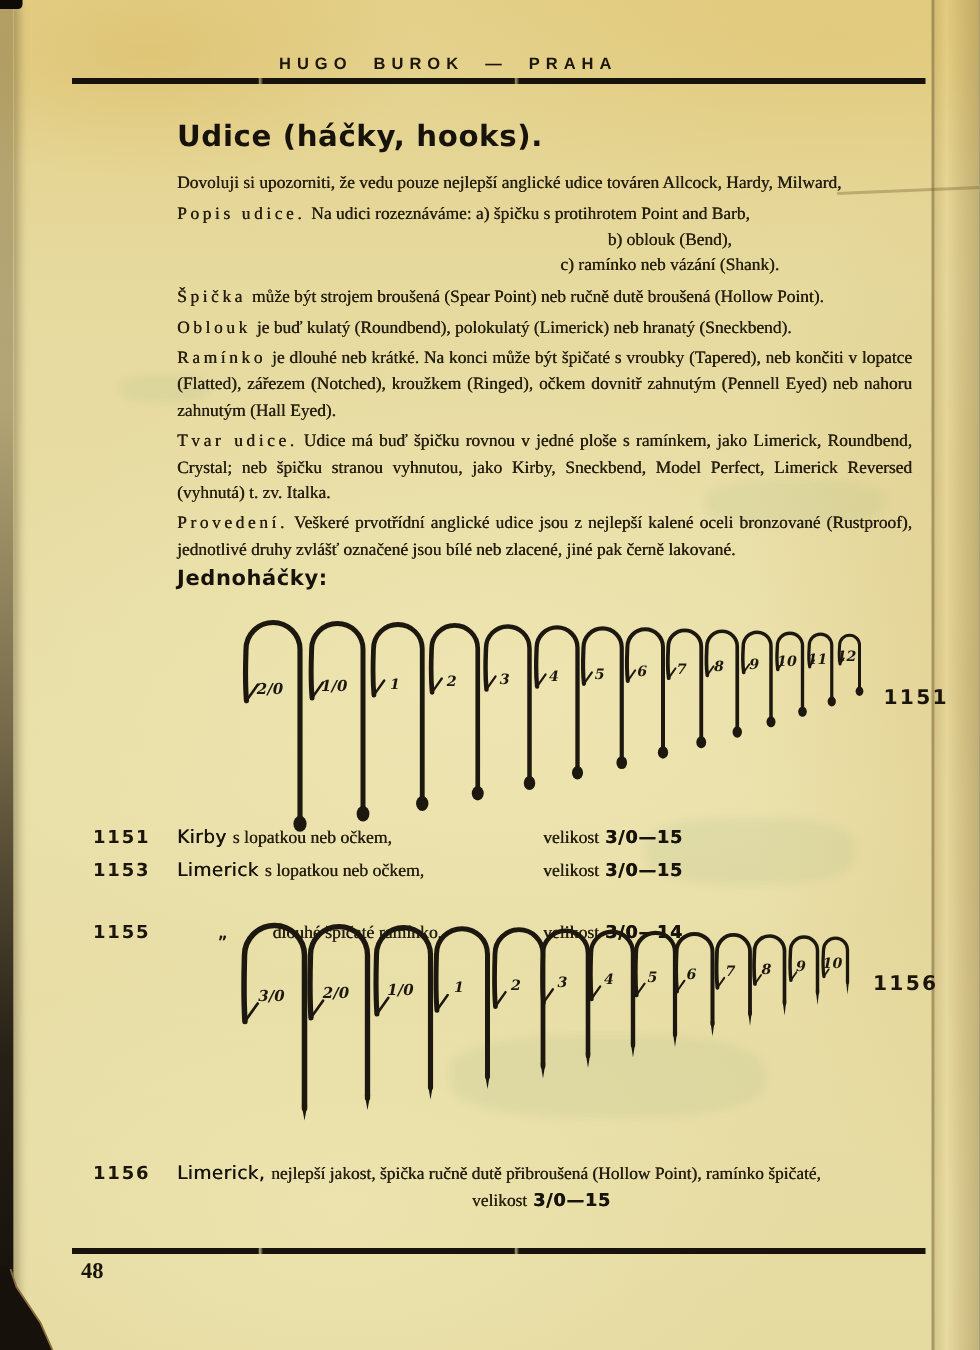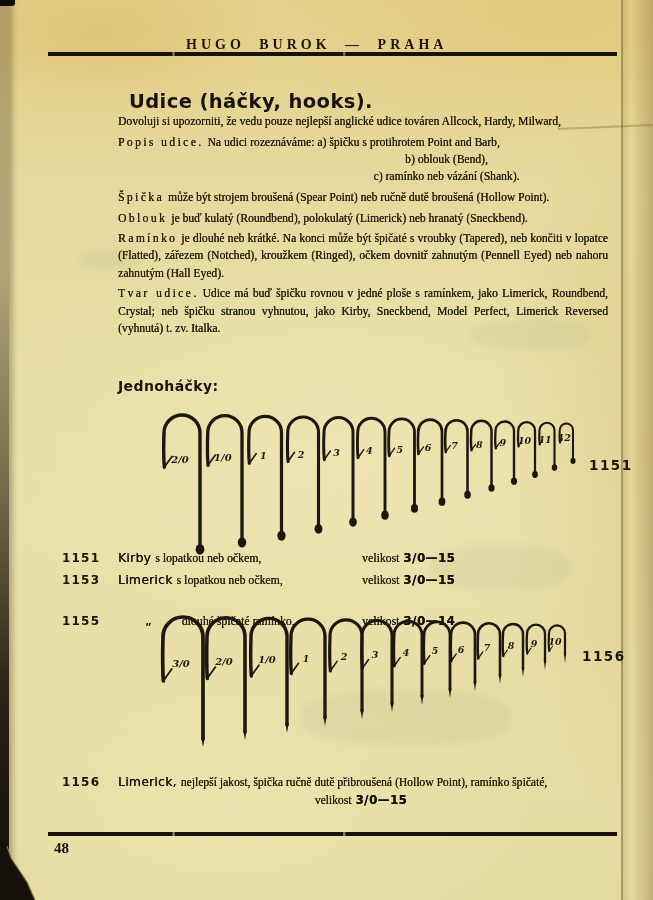--- a/index.html
+++ b/index.html
@@ -23,22 +23,22 @@
     box-shadow:4px 0 7px -2px rgba(60,45,22,0.55);}
   .top-mark{left:0;top:0;width:15px;height:6px;background:#0e0b06;border-radius:0 0 3px 0;}
   .edge-steps{left:0;top:840px;}
   .right-crease{left:621px;top:0;width:2px;height:900px;background:rgba(92,70,30,0.45);}
   .right-strip{left:623px;top:0;width:30px;height:900px;
     background:linear-gradient(90deg, rgba(170,140,75,0.25) 0, rgba(0,0,0,0) 8px,
       rgba(150,118,58,0.20) 18px, rgba(120,92,42,0.30) 29px);}
   .crease-h{left:558px;top:126px;width:95px;height:2px;background:rgba(115,88,40,0.35);transform:rotate(-2.5deg);}
   .showthrough{background:rgba(110,150,115,0.09);filter:blur(3px);border-radius:40%;}
   
-  .running-header{left:186px;top:37px;font-family:Liberation Serif, serif;font-weight:700;
-    font-size:14px;letter-spacing:4px;word-spacing:7px;color:#1c160c;white-space:nowrap;}
+  .running-header{left:186px;top:37px;font-family:Liberation Sans, sans-serif;font-weight:700;
+    font-size:11px;letter-spacing:4px;word-spacing:7px;color:#1c160c;white-space:nowrap;}
   .rule{height:4px;background:
     linear-gradient(90deg,#17120a 0,#17120a 21.8%,rgba(23,18,10,0.25) 22%,#17120a 22.4%,
     #17120a 51.8%,rgba(23,18,10,0.3) 52%,#17120a 52.4%,#17120a 100%);}
   .header-rule{left:48px;top:52px;width:569px;}
   .bottom-rule{left:48px;top:832px;width:569px;}
   
   .title{left:118px;top:79px;font-family:"DejaVu Sans",sans-serif;font-weight:700;
     font-size:19.5px;letter-spacing:0.4px;color:#17130b;}
   .body-text{left:118px;top:113px;width:490px;font-size:11.6px;line-height:17.2px;
     text-align:justify;color:#261f10;text-shadow:0.25px 0 0 currentColor;}
@@ -87,28 +87,29 @@
     <polygon points="0,4 7,6 11,18 19,30 27,42 35,60 0,60" fill="#16110a"></polygon>
     <polyline points="7,6 11,18 19,30 27,42 35,60" stroke="#8a6f3d" stroke-width="1.2" fill="none"></polyline>
   </svg>
   <div class="abs right-crease"></div>
   <div class="abs right-strip"></div>
   <div class="abs crease-h"></div>
 
   <div class="abs running-header">HUGO BUROK — PRAHA</div>
   <div class="abs rule header-rule"></div>
 
-  <h1 class="abs title" style="margin:11px;">Udice (háčky, hooks).</h1>
+  <h1 class="abs title" style="margin:0;">Udice (háčky, hooks).</h1>
   <div class="abs body-text" id="paragraphs">
       <div class="para"><span>Dovoluji si upozorniti, že vedu pouze nejlepší anglické udice továren Allcock, Hardy, Milward,</span></div>
       <div class="para"><span class="lead">Popis udice.</span><span>Na udici rozeznáváme: a) špičku s protihrotem Point and Barb,</span><div class="subline">b) oblouk (Bend),</div><div class="subline">c) ramínko neb vázání (Shank).</div></div>
       <div class="para"><span class="lead">Špička</span><span>může být strojem broušená (Spear Point) neb ručně dutě broušená (Hollow Point).</span></div>
       <div class="para"><span class="lead">Oblouk</span><span>je buď kulatý (Roundbend), polokulatý (Limerick) neb hranatý (Sneckbend).</span></div>
       <div class="para"><span class="lead">Ramínko</span><span>je dlouhé neb krátké. Na konci může být špičaté s vroubky (Tapered), neb končiti v lopatce (Flatted), zářezem (Notched), kroužkem (Ringed), očkem dovnitř zahnutým (Pennell Eyed) neb nahoru zahnutým (Hall Eyed).</span></div>
       <div class="para"><span class="lead">Tvar udice.</span><span>Udice má buď špičku rovnou v jedné ploše s ramínkem, jako Limerick, Roundbend, Crystal; neb špičku stranou vyhnutou, jako Kirby, Sneckbend, Model Perfect, Limerick Reversed (vyhnutá) t. zv. Italka.</span></div>
+      <div class="para"><span class="lead">Provedení.</span><span>Veškeré prvotřídní anglické udice jsou z nejlepší kalené oceli bronzované (Rustproof), jednotlivé druhy zvlášť označené jsou bílé neb zlacené, jiné pak černě lakované.</span></div>
     </div>
   <h2 class="abs section-heading" style="margin:0;">Jednoháčky:</h2>
 
   <svg class="abs" id="hooks-1151" style="left:140px;top:400px;" width="480" height="165" viewBox="140 400 480 165">
       <g>
         <path d="M 164.3 467.2 C 163.1 451.81 164 435 164 433 A 18 18 0 0 1 200 433 L 200 546" fill="none" stroke="#1d180f" stroke-width="3.4320000000000004" stroke-linecap="round"></path>
         <path d="M 164.6 466.7 L 171.92 456.4" stroke="#1d180f" stroke-width="1.7160000000000002" stroke-linecap="round"></path>
         <ellipse cx="200" cy="549.24324" rx="4.40154" ry="5.32818" fill="#1d180f"></ellipse>
         <text x="180" y="462.52" text-anchor="middle" style="font-family:&quot;DejaVu Serif&quot;,serif;font-style:italic;font-weight:700;font-size:10px;fill:#1d180f;">2/0</text>
       </g>

